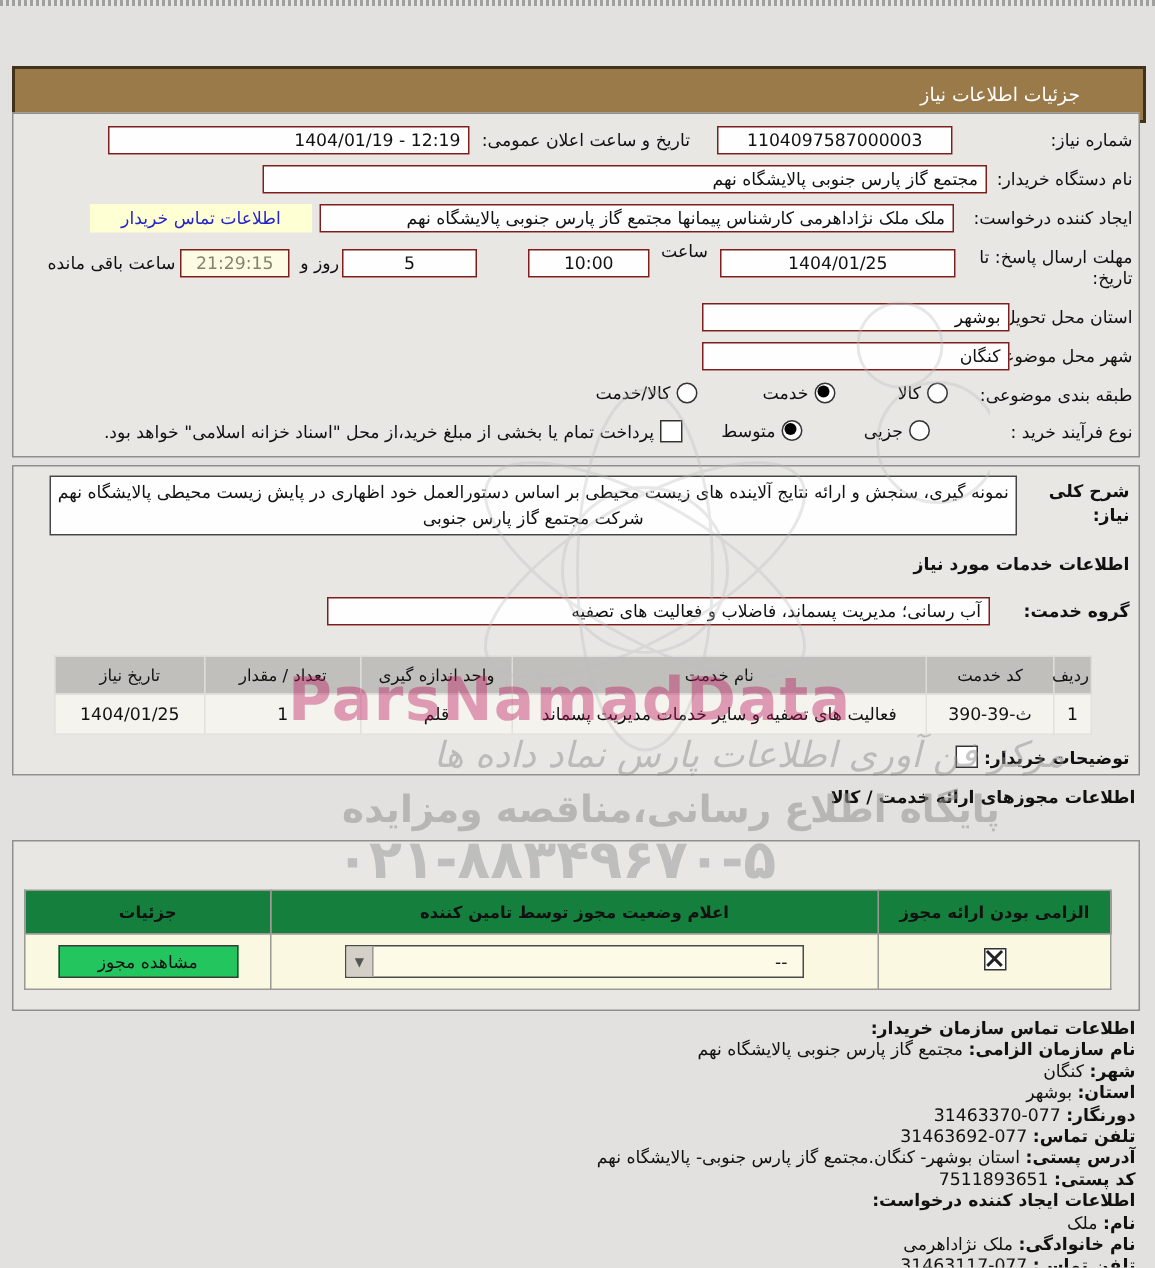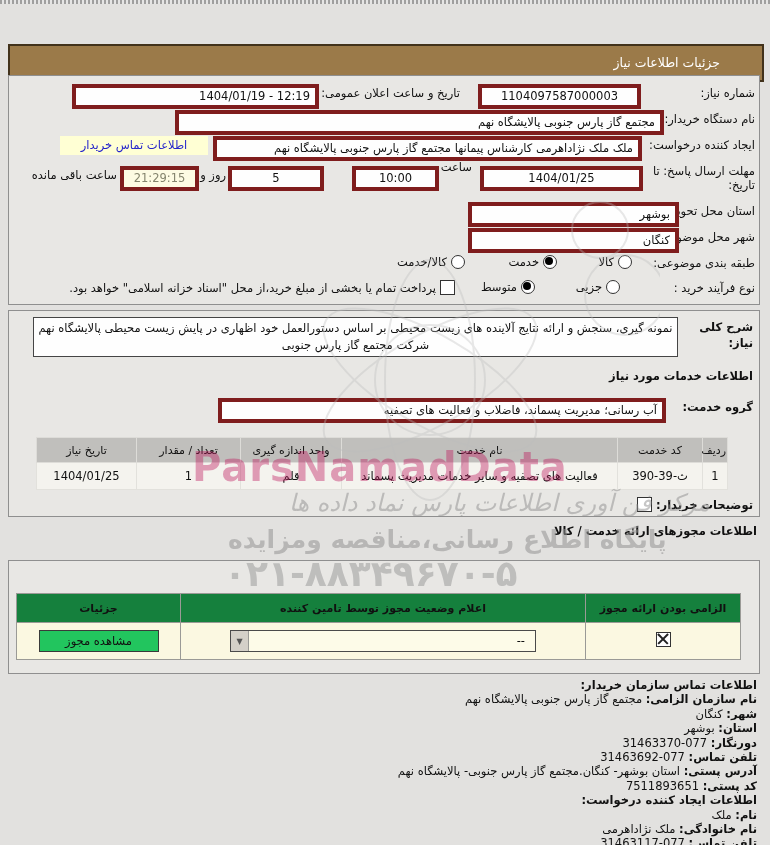--- a/index.html
+++ b/index.html
@@ -20,21 +20,21 @@
     color:#fff;line-height:34px;text-align:right;padding-left:4px;
     font-size:12.5px;margin-top:22px;}
   .titlebar span{margin-right:42px;}
   
   .panel{background:#e8e7e4;border:1px solid #8f8f8f;}
   .panelA{left:8px;top:75px;width:750px;height:228px;}
   .panelB{left:8px;top:310px;width:750px;height:205px;}
   .panelC{left:8px;top:560px;width:750px;height:112px;}
   .lbl{position:absolute;white-space:nowrap;}
   .boldlbl{font-weight:bold;}
-  .inp{position:absolute;height:17px;background:#fefefe;border:4px solid #7f1d1d;
+  .inp{position:absolute;height:17px;background:#fefefe;border:1px solid #7f1d1d;
        line-height:17px;overflow:hidden;white-space:nowrap;}
   .inp.center{text-align:center;}
   .inp.rightpad{text-align:right;padding-left:3px;padding-right:5px;}
   .link{color:#2424cb;background:#ffffd4;text-align:center;line-height:19px;cursor:pointer;}
   .readonly{background:#fdfbe3;color:#84846d;}
   
   .opt{position:absolute;display:flex;align-items:center;gap:4px;direction:rtl;white-space:nowrap;}
   .radio{width:12px;height:12px;border:1px solid #333;border-radius:50%;background:#fff;flex:0 0 auto;position:relative;}
   .radio.sel::after{content:"";position:absolute;left:1px;top:1px;width:8px;height:8px;border-radius:50%;background:#000;}
   .cbox{width:13px;height:13px;border:1px solid #333;background:#fff;flex:0 0 auto;position:relative;}

